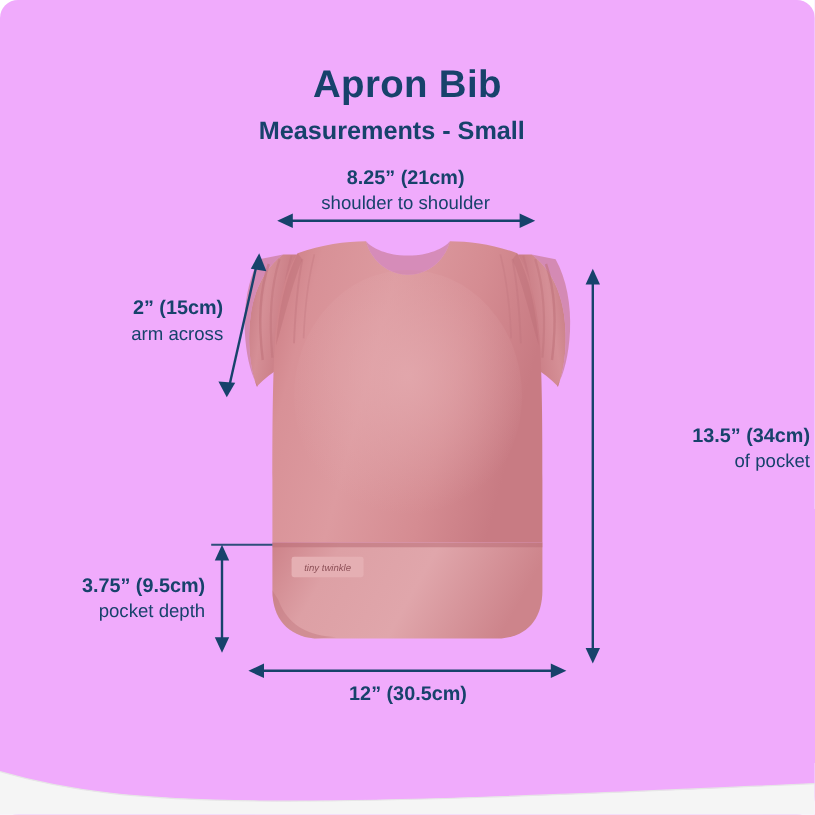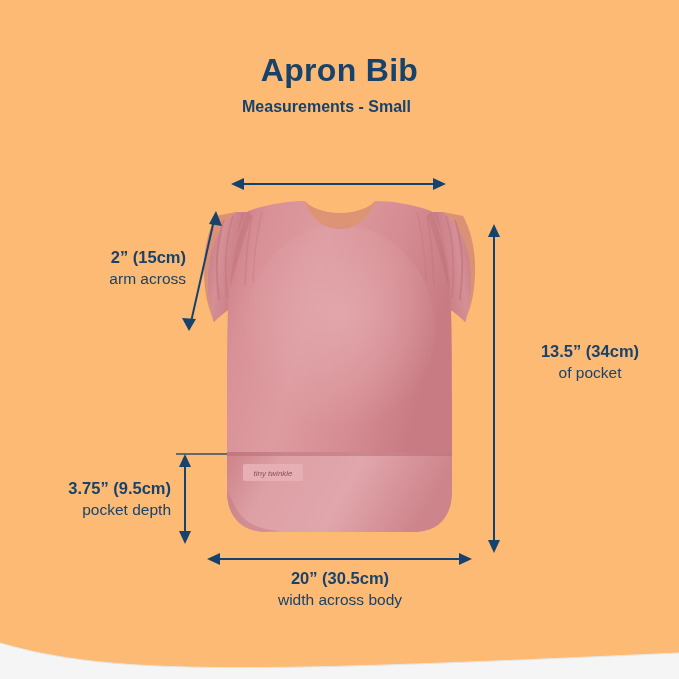--- a/index.html
+++ b/index.html
@@ -12,61 +12,62 @@
     background: #ffffff;
     font-family: "Liberation Sans", sans-serif;
     position: relative;
     overflow: hidden;
   }
   #root {
     position: absolute;
     left: 0; top: 0;
     width: 679px;
     height: 679px;
-    background: #fdba74;
+    background: #f0abfc;
+    border-radius: 15px;
   }
 
   
   .title {
     position: absolute;
     left: 0;
     top: 52px;
     width: 679px;
     text-align: center;
     font-size: 32px;
     font-weight: bold;
     color: #17426b;
     letter-spacing: 0.3px;
   }
   .subtitle {
     position: absolute;
     left: 0;
     top: 98px;
     width: 653px;
     text-align: center;
-    font-size: 16px;
+    font-size: 21px;
     font-weight: bold;
     color: #17426b;
   }
 
   
   .ann {
     position: absolute;
     color: #17426b;
     font-size: 15.5px;
     line-height: 21px;
     white-space: nowrap;
   }
   .ann .big {
     font-weight: bold;
     font-size: 16.5px;
   }
   .ann.center { text-align: center; }
   .ann.right  { text-align: right; }
-  .ann.left   { text-align: center; }
+  .ann.left   { text-align: right; margin-top: 12px; }
 
   
   #arrows {
     position: absolute;
     left: 0; top: 0;
     width: 679px;
     height: 679px;
     pointer-events: none;
   }
 
@@ -212,39 +213,42 @@
       <polygon points="185,454 179,467 191,467" fill="#17426b" stroke="none"></polygon>
       <polygon points="185,544 179,531 191,531" fill="#17426b" stroke="none"></polygon>
       <line x1="176" y1="454" x2="227" y2="454" stroke-width="1.6" opacity="0.9"></line>
 
       <line x1="216" y1="559" x2="463" y2="559"></line>
       <polygon points="207,559 220,553 220,565" fill="#17426b" stroke="none"></polygon>
       <polygon points="472,559 459,553 459,565" fill="#17426b" stroke="none"></polygon>
     </g>
   </svg>
 
+  <div class="ann center" style="left:238px; top:138px; width:200px;">
+    <div class="big">8.25” (21cm)</div>
+    <div>shoulder to shoulder</div>
+  </div>
 
   <div class="ann right" style="left:14px; top:247px; width:172px;">
     <div class="big">2” (15cm)</div>
     <div>arm across</div>
   </div>
 
   <div class="ann left" style="left:505px; top:341px; width:170px;">
     <div class="big">13.5” (34cm)</div>
     <div>of pocket</div>
   </div>
 
   <div class="ann right" style="left:-5px; top:478px; width:176px;">
     <div class="big">3.75” (9.5cm)</div>
     <div>pocket depth</div>
   </div>
 
   <div class="ann center" style="left:230px; top:568px; width:220px;">
-    <div class="big">20” (30.5cm)</div>
-    <div>width across body</div>
+    <div class="big">12” (30.5cm)</div>
   </div>
 
   <svg class="page-curve" viewBox="0 0 679 70" preserveAspectRatio="none">
     <path d="M0,34 C110,66 240,64 679,44 L679,70 L0,70 Z" fill="#f5f5f5"></path>
     <path d="M0,34 C110,66 240,64 679,44" stroke="#e6e6e6" stroke-width="1" fill="none"></path>
   </svg>
 
 </div>
 
 </body></html>

